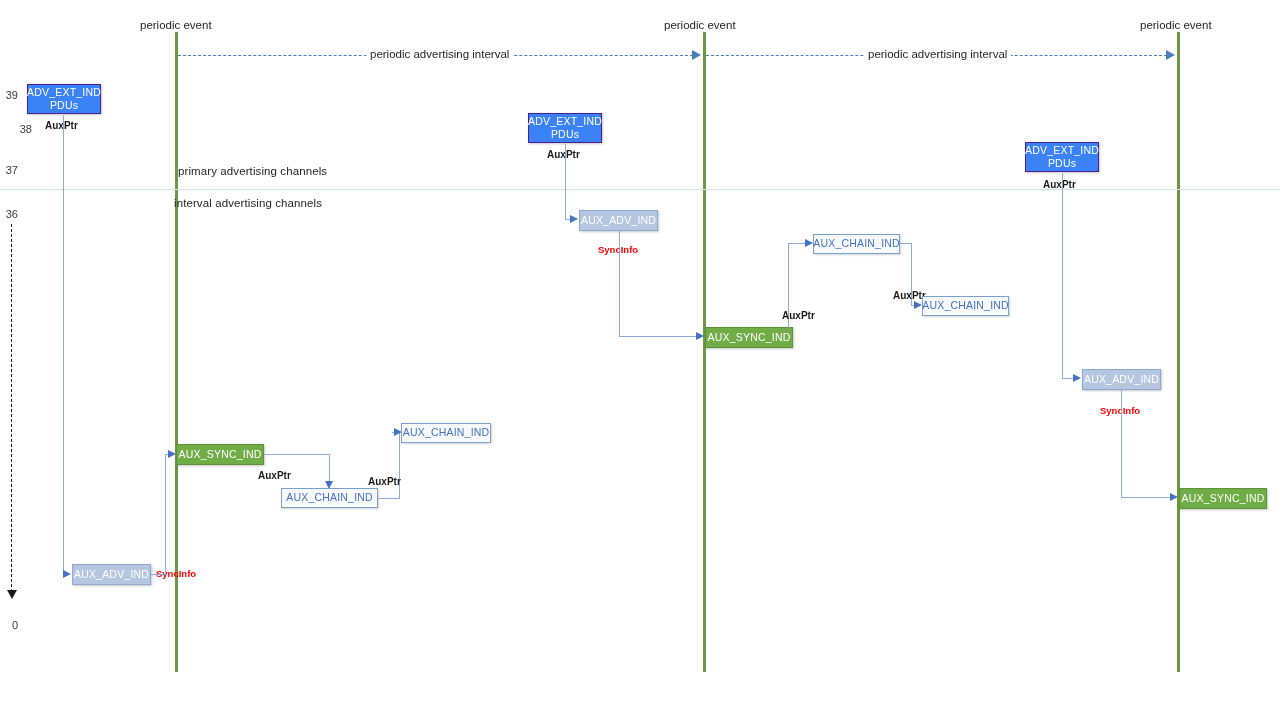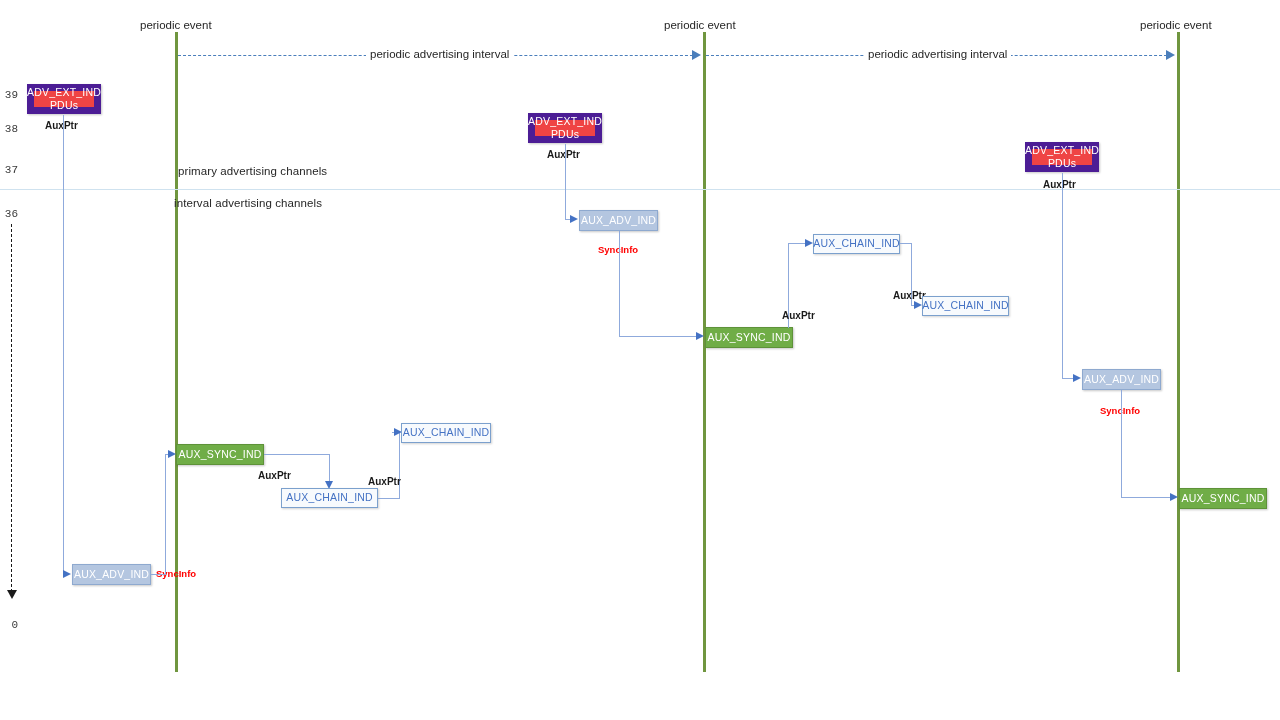--- a/index.html
+++ b/index.html
@@ -47,21 +47,20 @@
     margin-left: 28px;
   }
 
   
   .axis-num {
     position: absolute;
     font-size: 11px;
     color: #3b3b3b;
     text-align: right;
     width: 18px;
-    font-family: Liberation Mono, monospace;
   }
   .axis-dashed {
     position: absolute;
     border-left: 1.4px dashed #1a1a1a;
   }
   .axis-arrowhead {
     position: absolute;
     width: 0; height: 0;
     border-left: 5px solid transparent;
     border-right: 5px solid transparent;
@@ -97,22 +96,22 @@
     display: flex;
     align-items: center;
     justify-content: center;
     text-align: center;
     font-size: 10.5px;
     line-height: 1.25;
     letter-spacing: 0.2px;
     white-space: pre-line;
   }
   .pdu-adv-ext {
-    background: #ef4444;
-    border: 7px solid #4c1d95;
+    background: #3b82f6;
+    border: 1px solid #4c1d95;
     color: #ffffff;
     box-shadow: 1px 1px 2px rgba(0,0,0,0.22);
   }
   .pdu-aux-adv {
     background: #b4c6e0;
     border: 1px solid #8ea9cf;
     color: #ffffff;
     box-shadow: 1px 1px 2px rgba(0,0,0,0.22);
   }
   .pdu-aux-sync {
@@ -179,21 +178,21 @@
 
   <div class="interval-line" style="left:706px; top:55px; width:466px;"></div>
   <div class="interval-arrow" style="left:1166px; top:50px;"></div>
   <div class="interval-label" style="left:864px; top:48px;">periodic advertising interval</div>
 
   <div class="channel-divider" style="left:0px; top:189px; width:1280px;"></div>
   <div class="channel-caption" style="left:150px; top:165px;">primary advertising channels</div>
   <div class="channel-caption" style="left:146px; top:197px;">interval advertising channels</div>
 
   <div class="axis-num" style="left:0px; top:89px;">39</div>
-  <div class="axis-num" style="left:0px; top:123px;">38</div>
+  <div class="axis-num" style="left:14px; top:123px;">38</div>
   <div class="axis-num" style="left:0px; top:164px;">37</div>
   <div class="axis-num" style="left:0px; top:208px;">36</div>
   <div class="axis-num" style="left:0px; top:619px;">0</div>
 
   <div class="axis-dashed" style="left:11px; top:224px; height:368px;"></div>
   <div class="axis-arrowhead" style="left:7px; top:590px;"></div>
 
   <div class="pdu pdu-adv-ext" style="left:27px; top:84px; width:74px; height:30px;">ADV_EXT_IND
 PDUs</div>
   <div class="lbl-auxptr" style="left:45px; top:120px;">AuxPtr</div>

